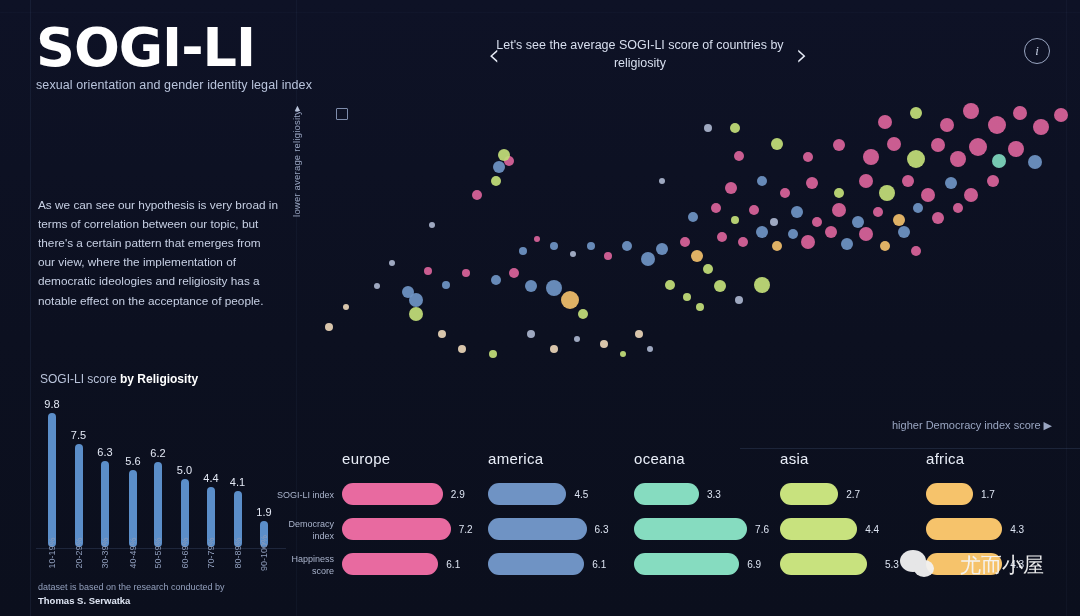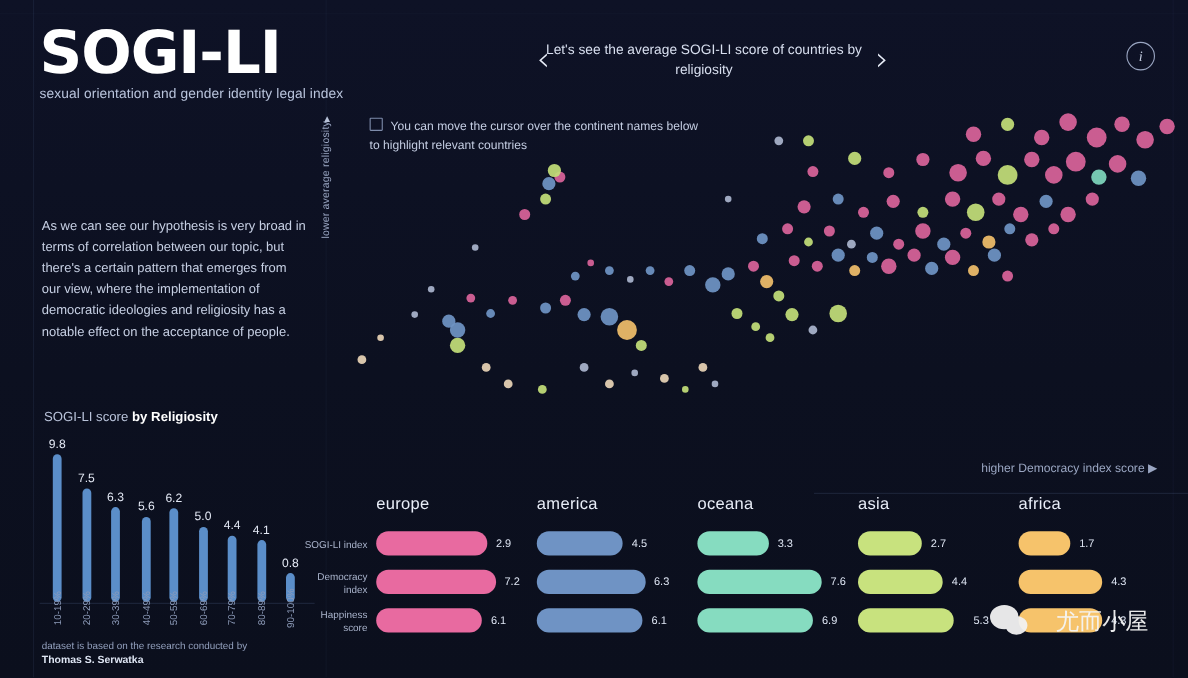--- a/index.html
+++ b/index.html
@@ -195,21 +195,21 @@
         <div class="bar-val" style="bottom: 63.28px;">4.4</div>
         <div class="bar-lab">70-79%</div>
       </div>
       <div class="bar-col" style="left: 185.5px;">
         <div class="bar-rect" style="height: 56.17px; background: rgb(91, 142, 201);"></div>
         <div class="bar-val" style="bottom: 59.17px;">4.1</div>
         <div class="bar-lab">80-89%</div>
       </div>
       <div class="bar-col" style="left: 212px;">
         <div class="bar-rect" style="height: 26.03px; background: rgb(91, 142, 201);"></div>
-        <div class="bar-val" style="bottom: 29.03px;">0.8</div>
+        <div class="bar-val" style="bottom: 29.03px;">1.9</div>
         <div class="bar-lab">90-100%</div>
       </div>
     </div>
   <div id="bar-axis"></div>
 
   <div id="footer-credit">
     <span>dataset is based on the research conducted by</span><br>
     <b>Thomas S. Serwatka</b>
   </div>
 
@@ -325,21 +325,21 @@
       <div class="bubble" style="width: 14px; height: 14px; left: 712.95px; top: 10px; background: rgb(217, 99, 154);"></div>
       <div class="bubble" style="width: 16px; height: 16px; left: 732.74px; top: 22.6px; background: rgb(217, 99, 154);"></div>
       <div class="bubble" style="width: 14px; height: 14px; left: 753.76px; top: 11.7px; background: rgb(217, 99, 154);"></div>
       <div class="bubble" style="width: 10px; height: 10px; left: 430.05px; top: 27.3px; background: rgb(195, 222, 121);"></div>
       <div class="bubble" style="width: 6px; height: 6px; left: 358.9px; top: 82px; background: rgb(170, 180, 204);"></div>
       <div class="bubble" style="width: 8px; height: 8px; left: 404.1px; top: 28.3px; background: rgb(170, 180, 204);"></div>
     </div>
   <div id="x-axis-label">higher Democracy index score ▶</div>
 
   <div id="hint">
-    <span id="hint-checkbox"></span><span>You can move the cursor over the continent names below to highlight relevant countries</span>
+    <span id="hint-checkbox"></span>
   </div>
 
   <div id="table-divider"></div>
   <div id="comparison">
       <div class="col-head" style="left: 62px;">europe</div>
       <div class="pill" style="left: 62px; top: 33px; width: 100.8px; background: rgb(232, 106, 160);"></div>
       <div class="pill-val" style="left: 170.8px; top: 39px;">2.9</div>
       <div class="pill" style="left: 62px; top: 68px; width: 108.64px; background: rgb(232, 106, 160);"></div>
       <div class="pill-val" style="left: 178.64px; top: 74px;">7.2</div>
       <div class="pill" style="left: 62px; top: 103px; width: 96.32px; background: rgb(232, 106, 160);"></div>

